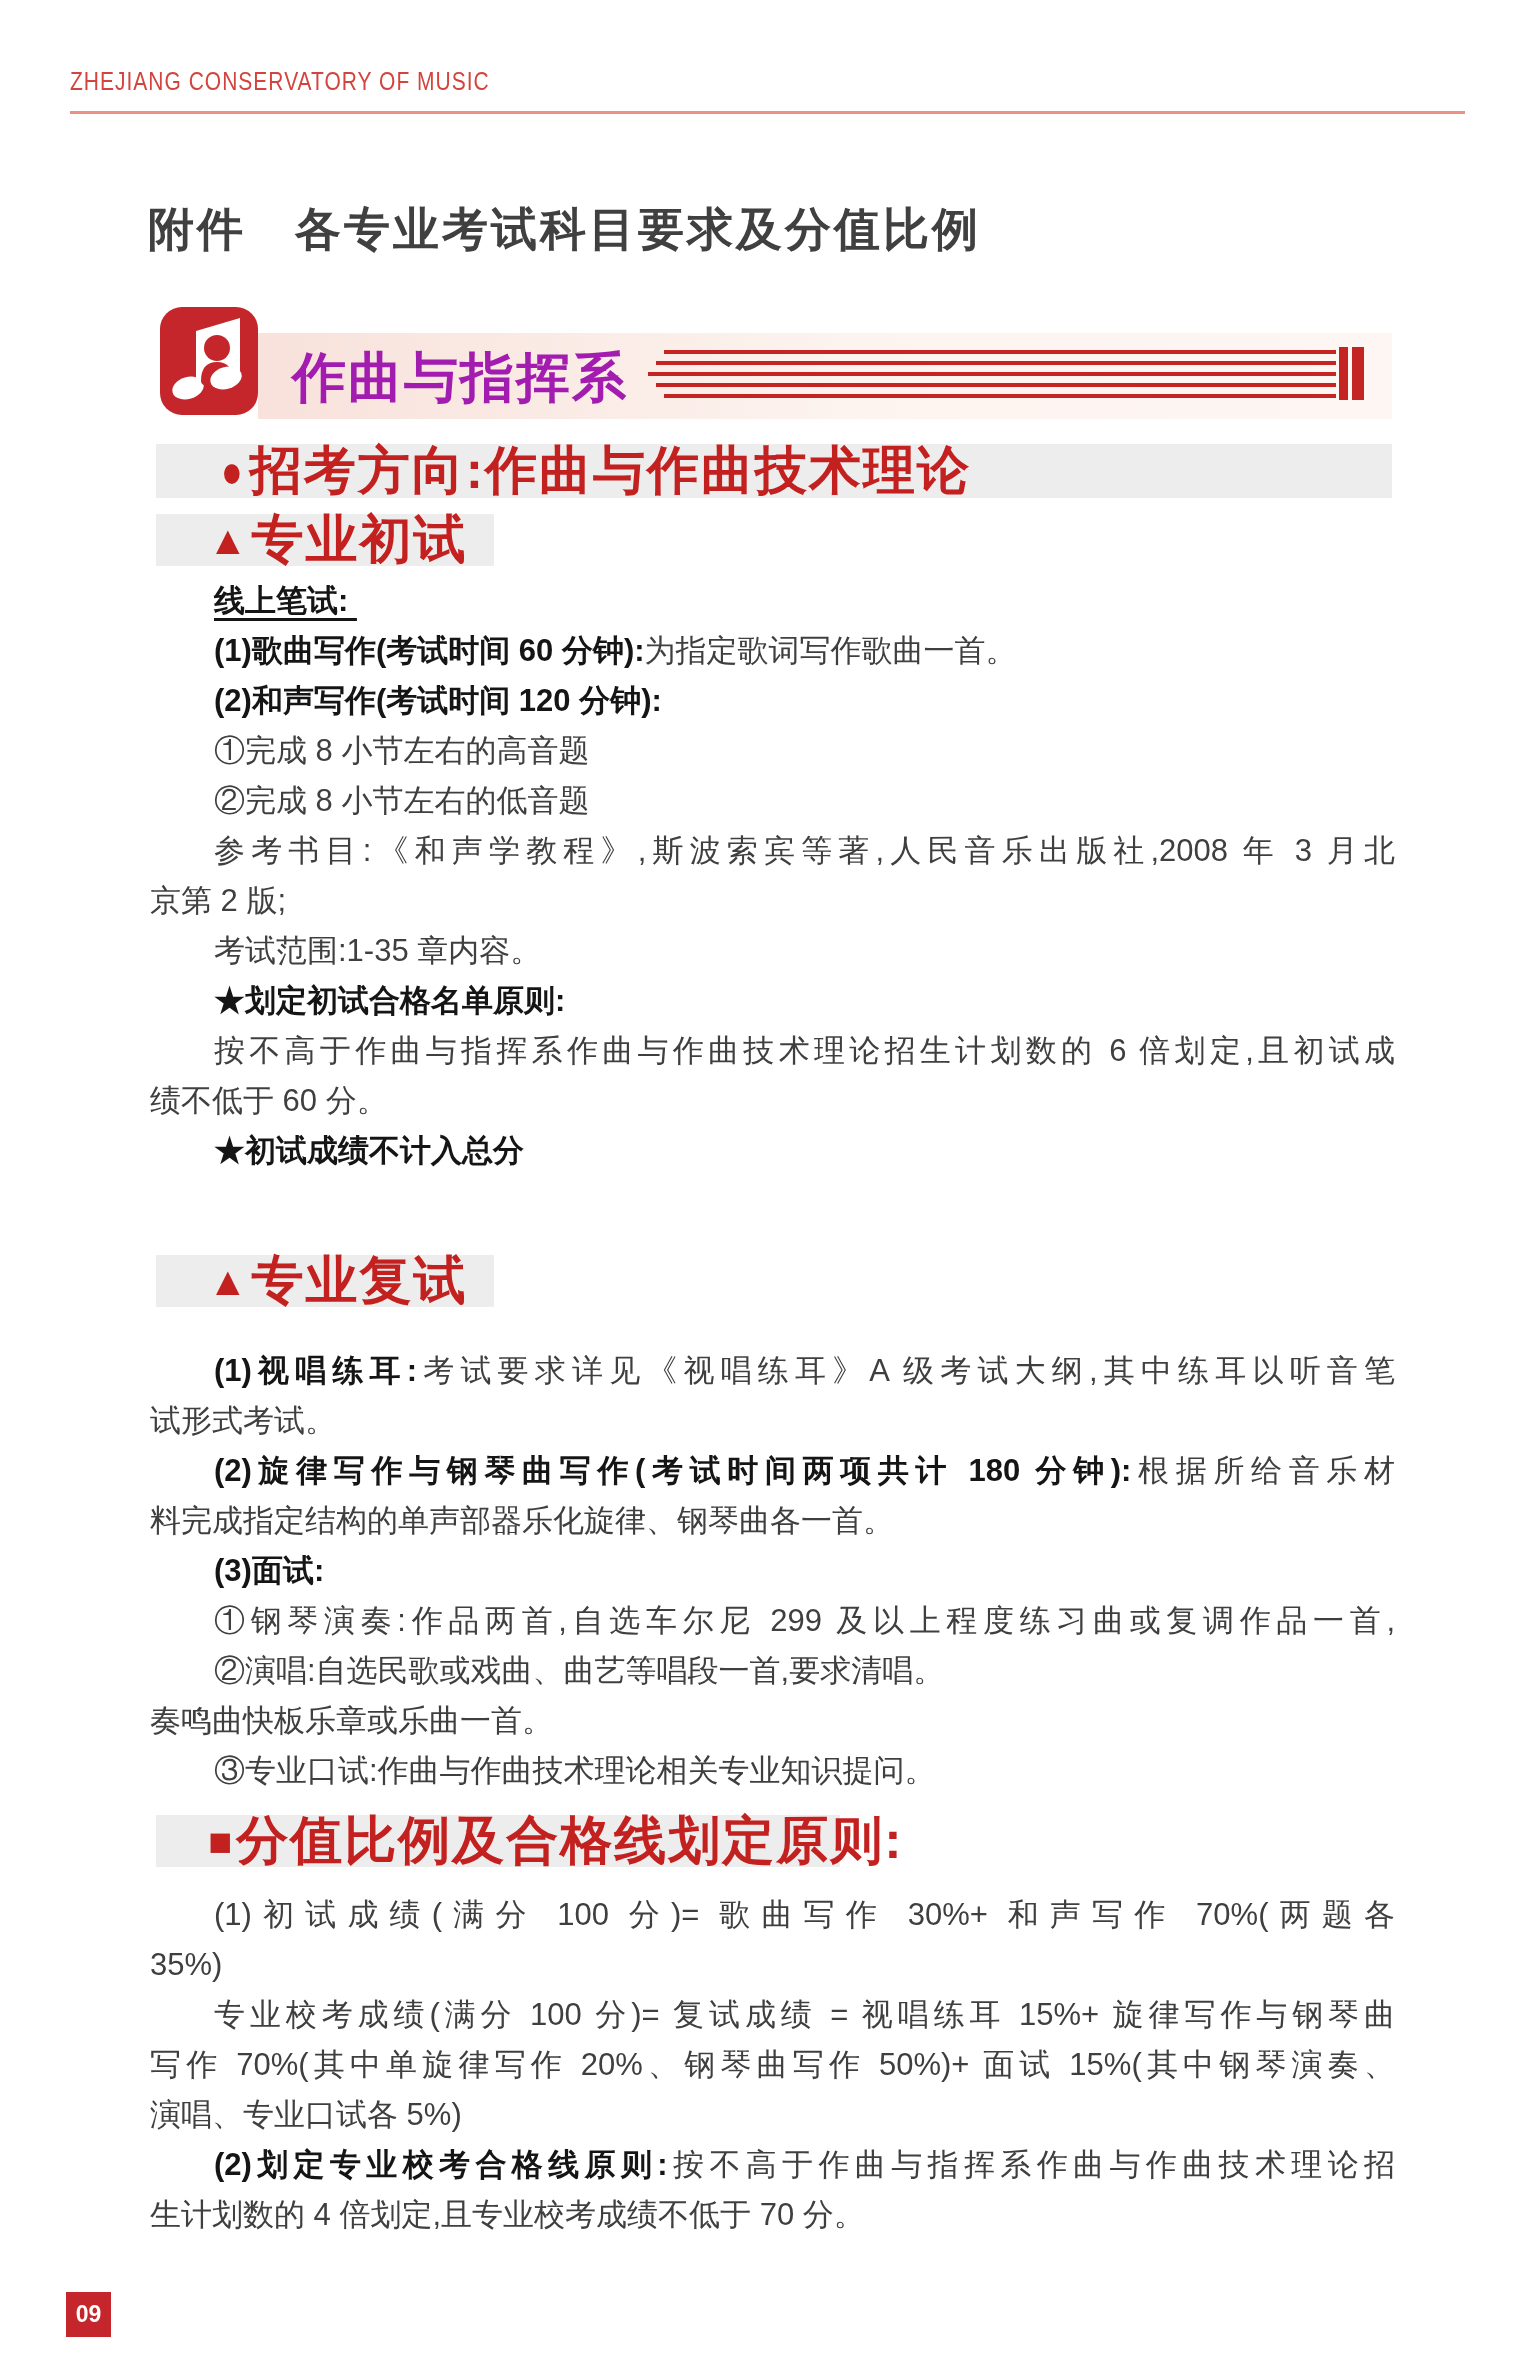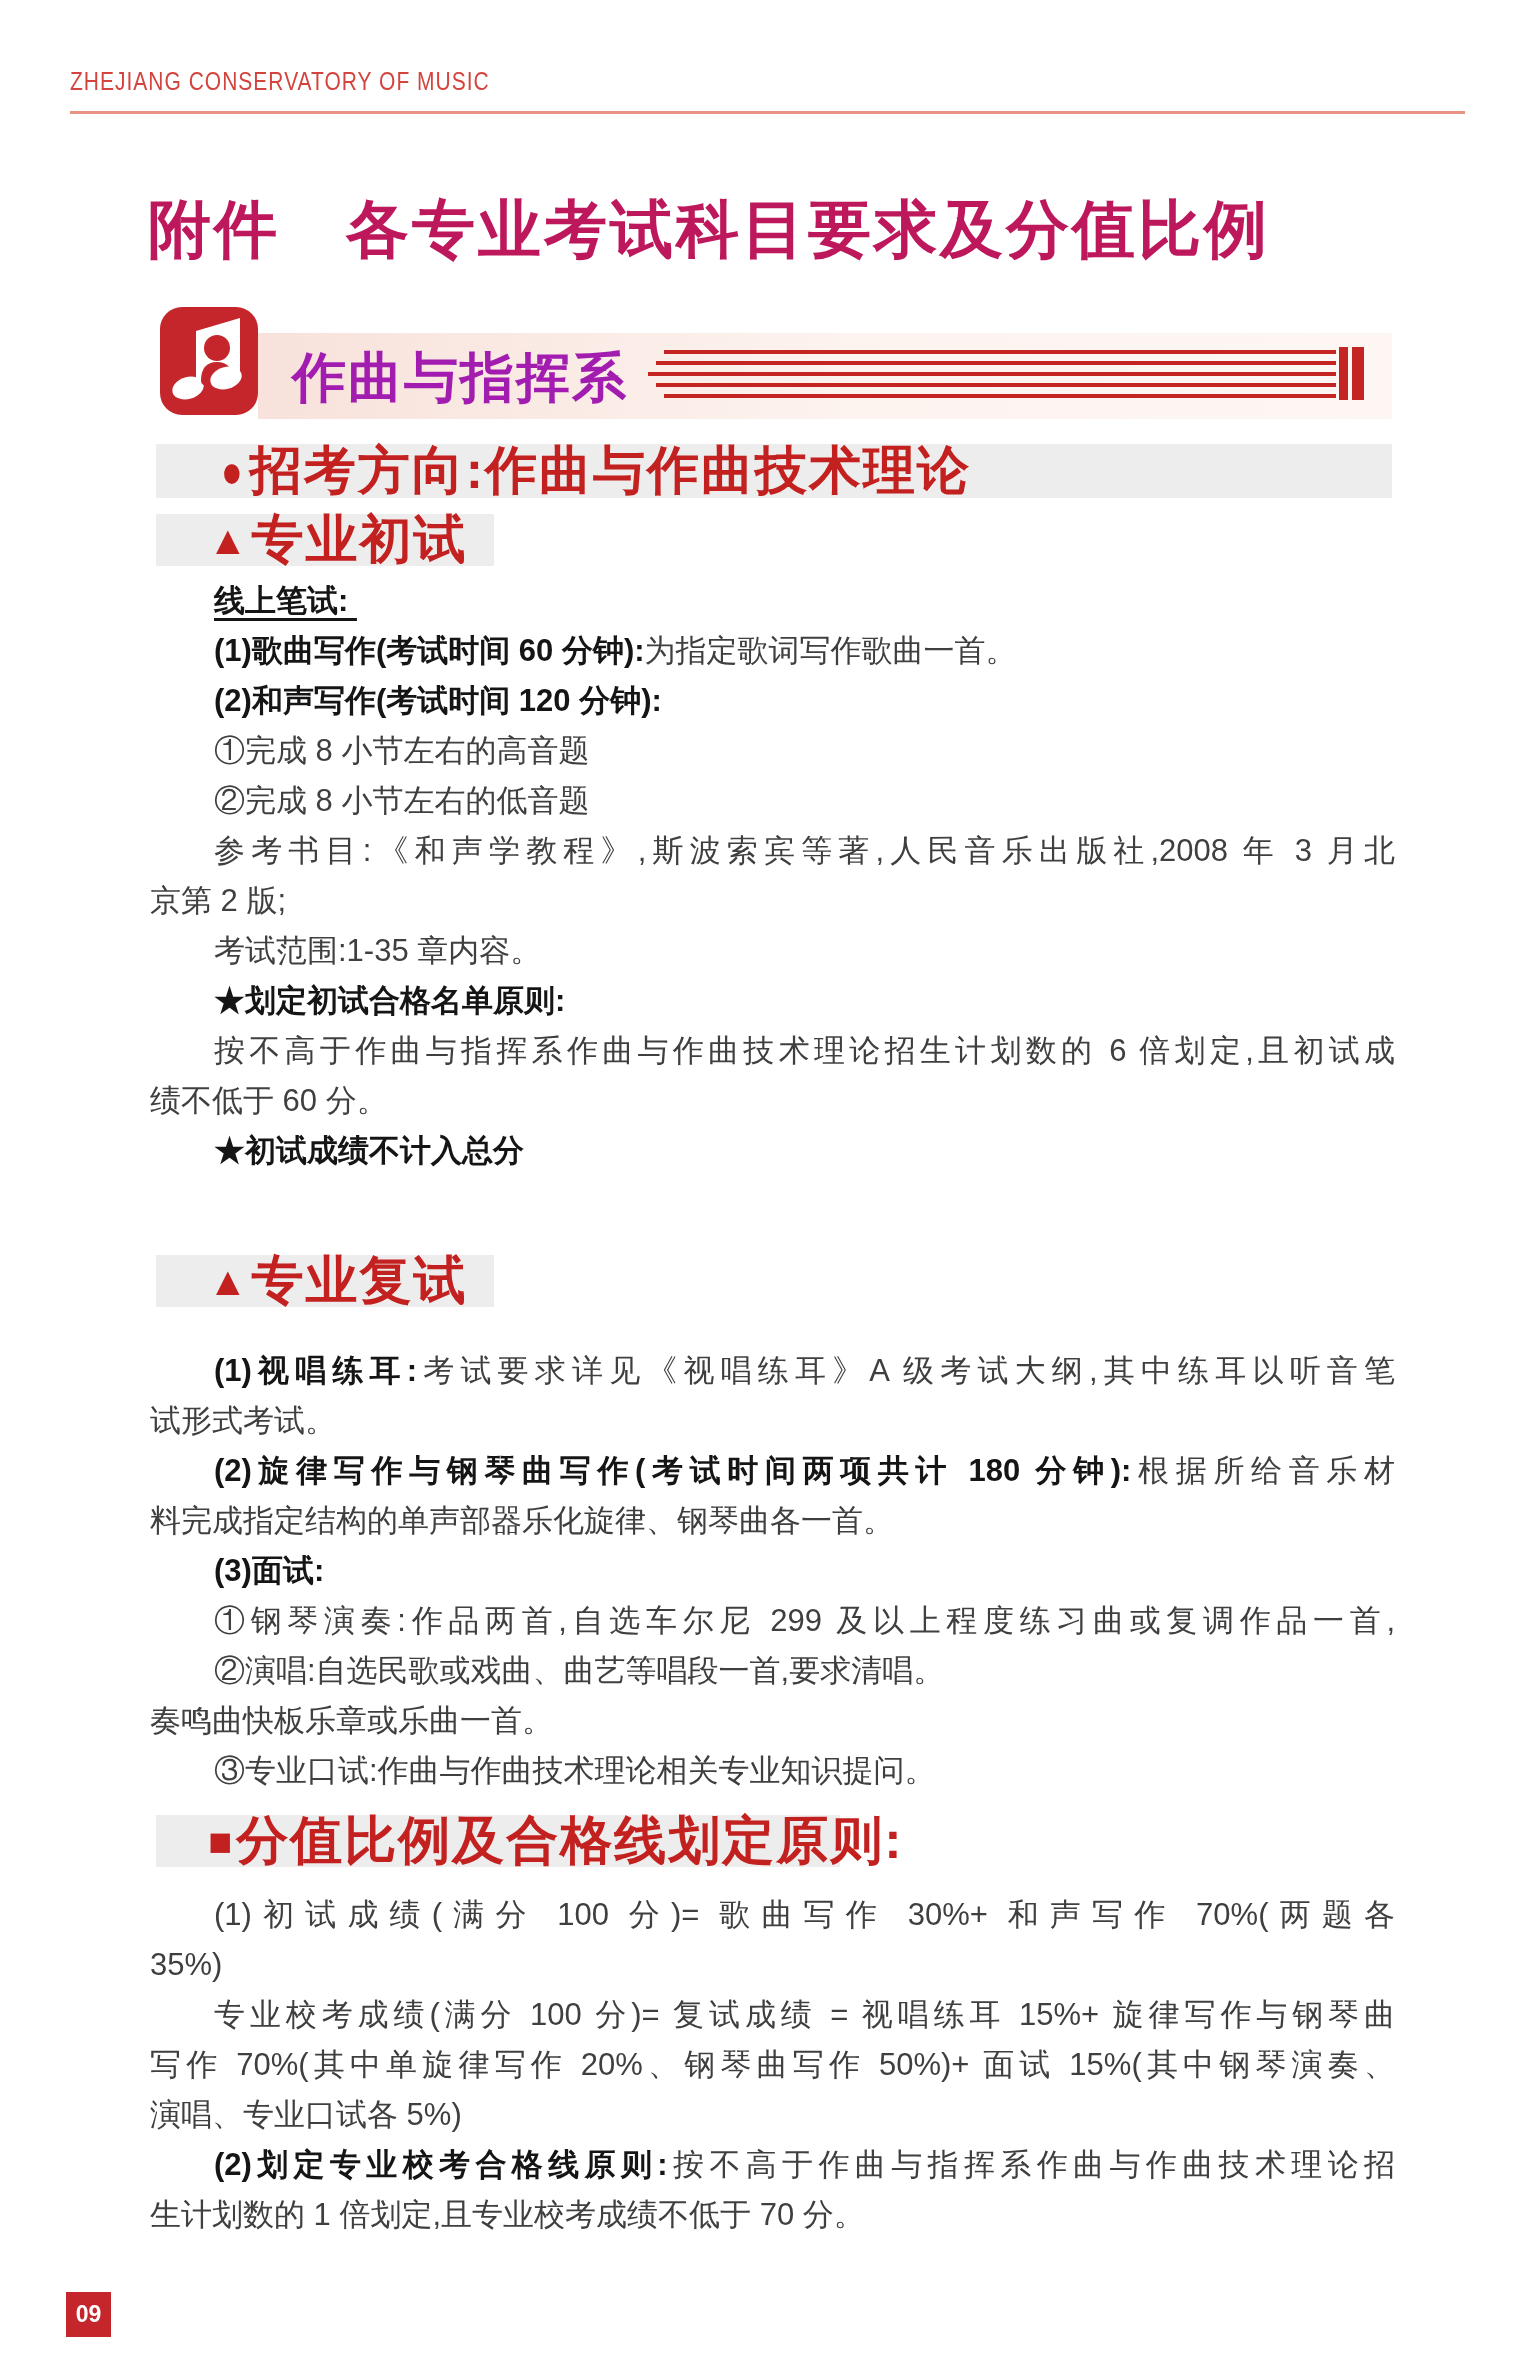--- a/index.html
+++ b/index.html
@@ -6,21 +6,21 @@
   .page{position:relative;width:1535px;height:2362px;background:#ffffff;overflow:hidden;
         font-family:"Liberation Sans",sans-serif;border-radius:15px;}
 
   
   .org{position:absolute;left:70px;top:66px;font-size:21px;font-weight:400;color:#d2443d;
        letter-spacing:1px;transform:scaleY(1.25);transform-origin:left top;}
   .rule{position:absolute;left:70px;top:111px;width:1395px;height:3px;background:#ea9184;}
 
   
   .title{position:absolute;left:148px;top:190px;font-family:"Liberation Serif",serif;
-         font-weight:700;font-size:63px;line-height:80px;letter-spacing:3px;color:#be185d;}
+         font-weight:700;font-size:46px;line-height:80px;letter-spacing:3px;color:#404040;}
 
   
   .icon-box{position:absolute;left:160px;top:307px;width:98px;height:108px;}
   .pinkband{position:absolute;left:258px;top:333px;width:1134px;height:86px;
             background:linear-gradient(90deg,#f8e2db 0%,#fdf4f0 55%,#fdf6f3 100%);}
   .dept{position:absolute;left:292px;top:337px;height:82px;line-height:82px;
         font-family:"Liberation Serif",serif;font-weight:700;font-size:54px;
         letter-spacing:2px;color:#a21caf;}
   .staff{position:absolute;height:4px;background:#c42522;}
   .vbar{position:absolute;background:#c42522;}
@@ -132,18 +132,18 @@
     <span class="label">分值比例及合格线划定原则:</span>
   </div>
 
   <div class="bodyblock block-scoring">
       <div class="line ind fill"><span class="">(1)初试成绩(满分 100 分)= 歌曲写作 30%+ 和声写作 70%(两题各</span></div>
       <div class="line"><span class="">35%)</span></div>
       <div class="line ind fill"><span class="">专业校考成绩(满分 100 分)= 复试成绩 = 视唱练耳 15%+ 旋律写作与钢琴曲</span></div>
       <div class="line fill"><span class="">写作 70%(其中单旋律写作 20%、钢琴曲写作 50%)+ 面试 15%(其中钢琴演奏、</span></div>
       <div class="line"><span class="">演唱、专业口试各 5%)</span></div>
       <div class="line ind fill"><span class="r-b">(2)划定专业校考合格线原则:</span><span class="">按不高于作曲与指挥系作曲与作曲技术理论招</span></div>
-      <div class="line"><span class="">生计划数的 1 倍划定,且专业校考成绩不低于 70 分。</span></div>
+      <div class="line"><span class="">生计划数的 4 倍划定,且专业校考成绩不低于 70 分。</span></div>
     </div>
 
   <div class="pagebox">09</div>
 
 </div>
 
 </body></html>

